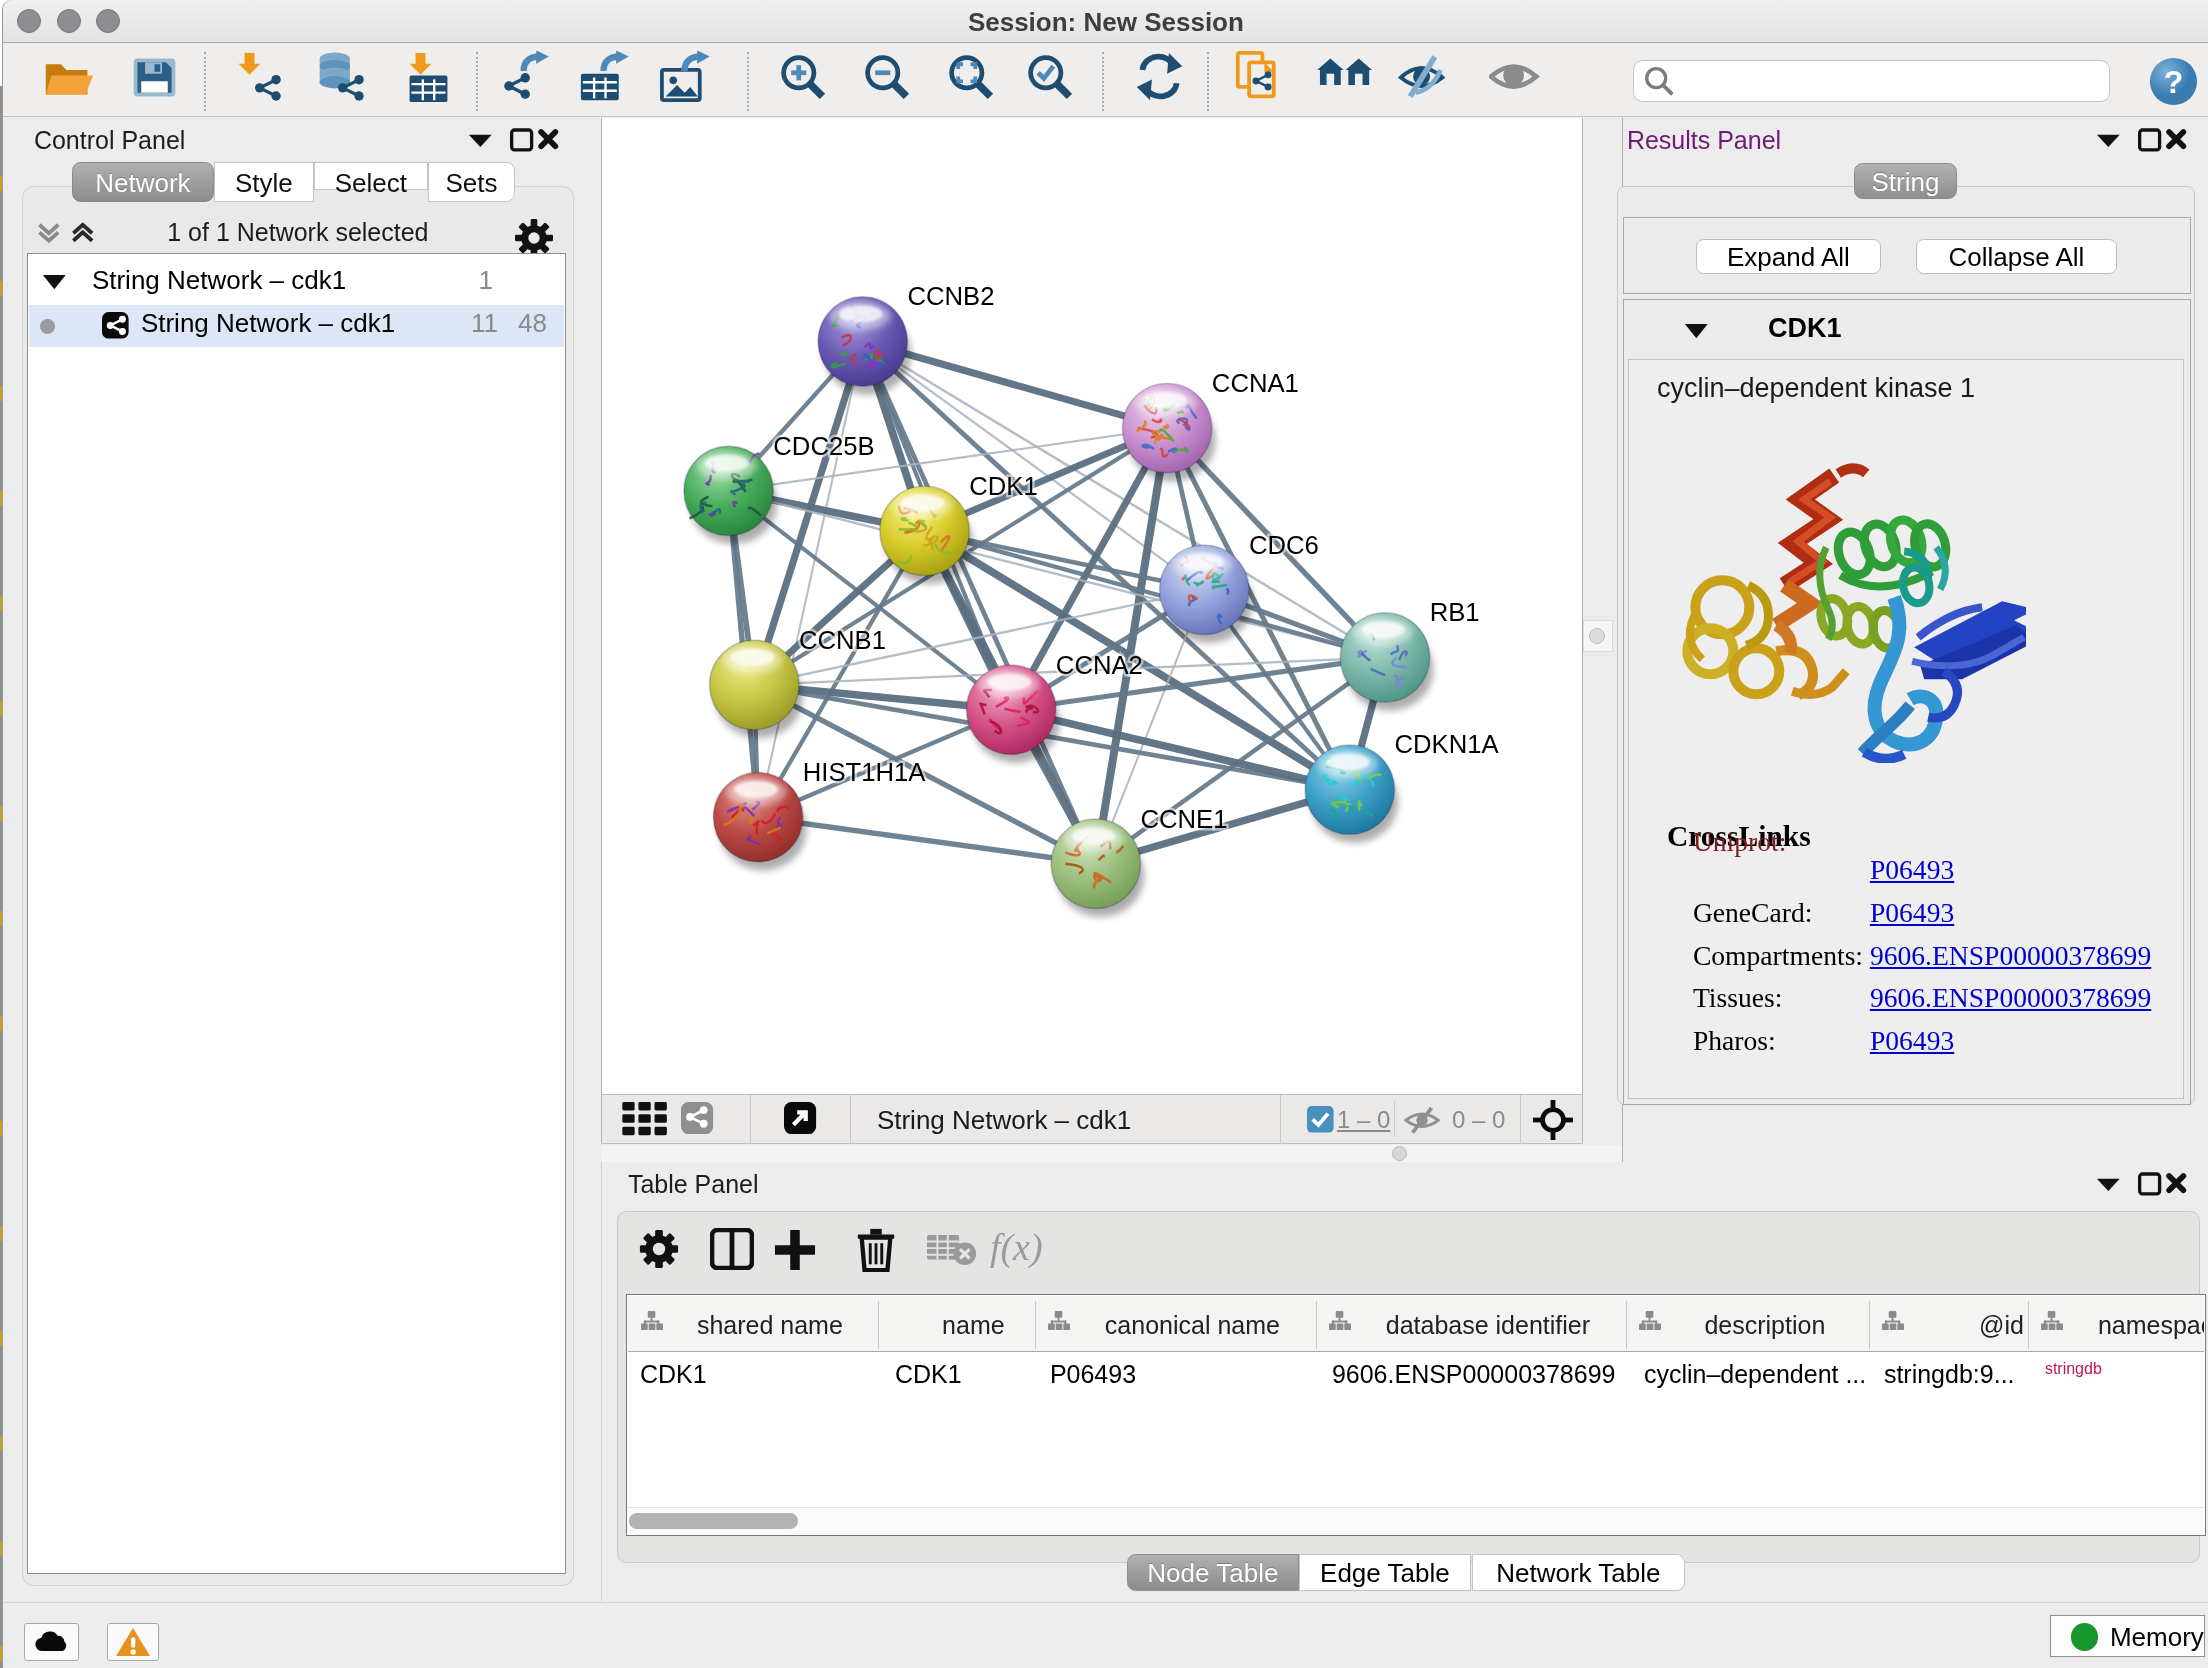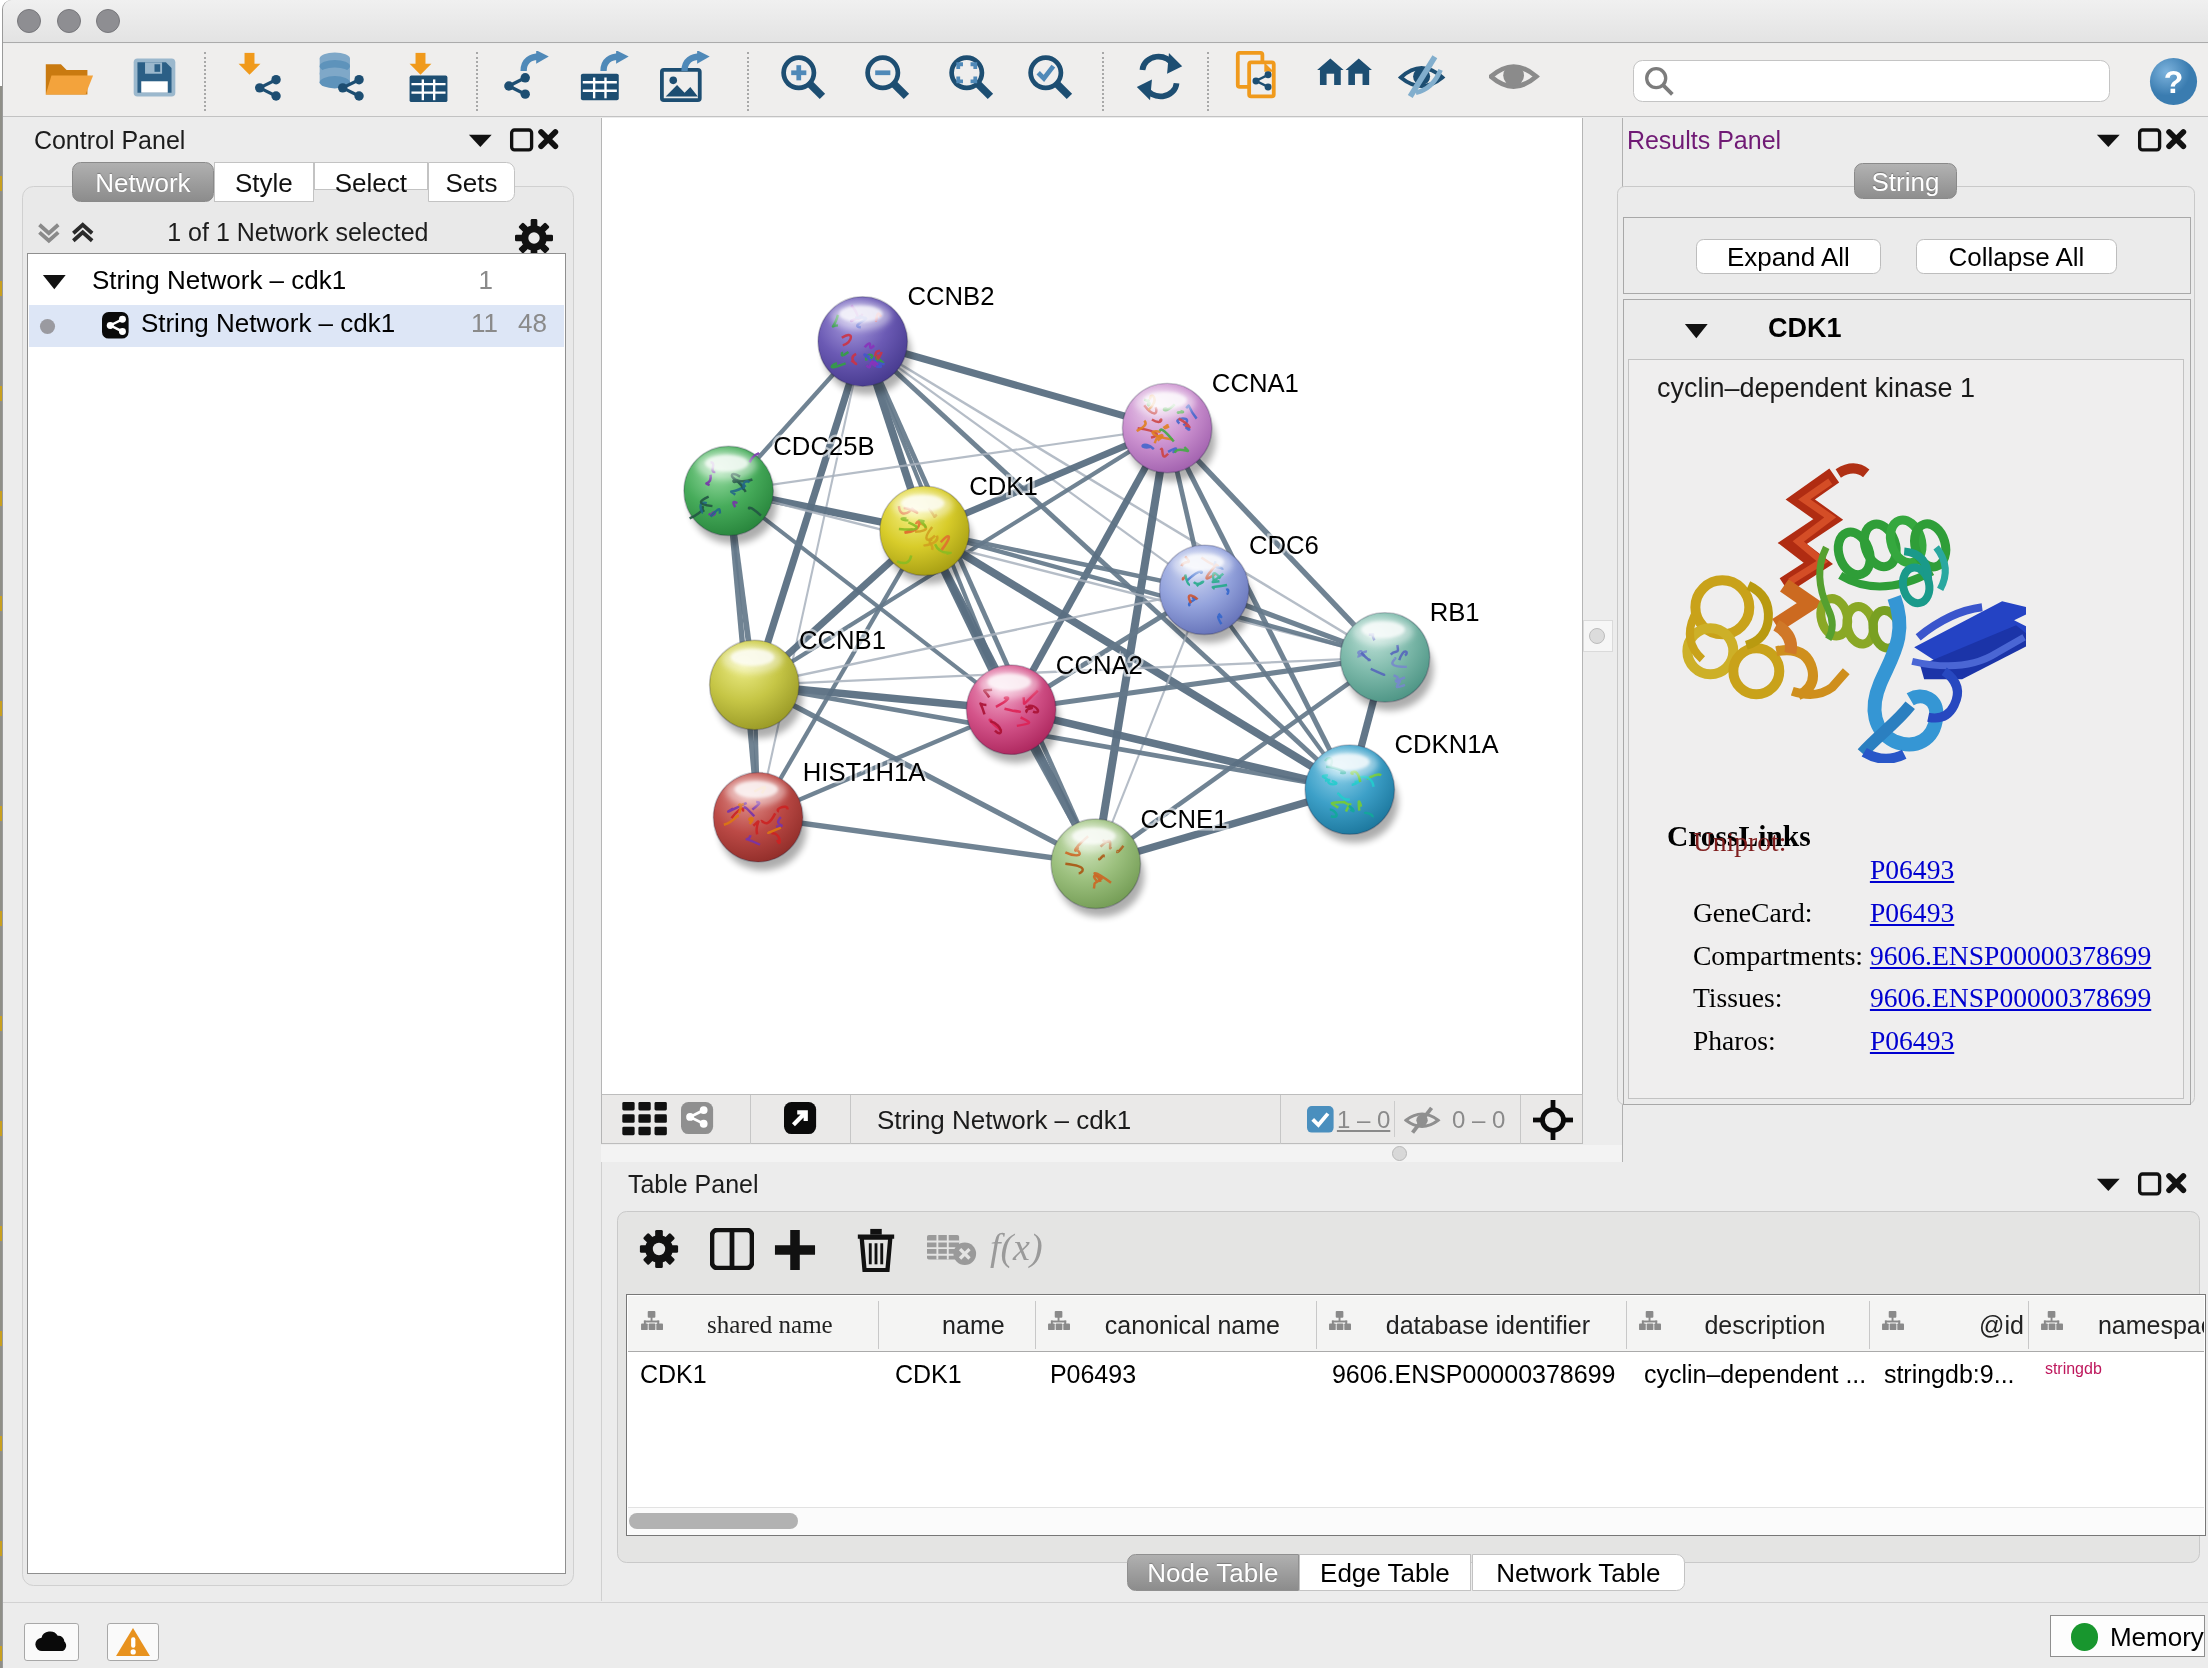--- a/index.html
+++ b/index.html
@@ -17,20 +17,21 @@
 .tabbtn{position:absolute;border:1px solid #c3c3c3;background:#fff;color:#111;font-size:26px;text-align:center;}
 .tabsel{background:linear-gradient(#b0b0b0,#8c8c8c);color:#fff;border-color:#8a8a8a;text-shadow:0 -1px 1px rgba(0,0,0,.25);}
 </style></head><body>
 <div id="bgstrip"></div>
 <div id="win">
 
 <div id="titlebar">
  <div class="tl" style="left:14.3px;"></div>
  <div class="tl" style="left:54px;"></div>
  <div class="tl" style="left:93px;"></div>
+ <div id="title">Session: New Session</div>
 </div>
 <div id="toolbar">
       <div class="tsep" style="left:201px"></div>
       <div class="tsep" style="left:473px"></div>
       <div class="tsep" style="left:744px"></div>
       <div class="tsep" style="left:1099px"></div>
       <div class="tsep" style="left:1204px"></div>
     </div>
     <svg class="abs" style="left:39px;top:51px" width="53" height="53" viewBox="0 0 56 56">
       <path d="M4,14 L20,14 L26,20 L48,20 L48,46 L4,46 Z" fill="#c97a10"></path>
@@ -770,21 +771,21 @@
         <rect x="7" y="0" width="8" height="7" rx="1"></rect>
         <rect x="0" y="13" width="7" height="7" rx="1"></rect>
         <rect x="8" y="13" width="7" height="7" rx="1"></rect>
         <rect x="16" y="13" width="7" height="7" rx="1"></rect>
         <rect x="10" y="6" width="2" height="5"></rect>
         <rect x="3" y="10" width="16" height="2"></rect>
         <rect x="3" y="10" width="2" height="4"></rect>
         <rect x="17" y="10" width="2" height="4"></rect>
       </g>
     </svg>
-    <div class="abs" style="left:663px;top:1311px;width:208px;text-align:center;font-size:25px;color:#222;overflow:hidden;white-space:nowrap;font-family:Liberation Serif, serif;">shared name</div>
+    <div class="abs" style="left:663px;top:1311px;width:208px;text-align:center;font-size:25px;color:#222;overflow:hidden;white-space:nowrap;">shared name</div>
     <div class="abs" style="left:875px;top:1301px;height:48px;border-left:1.9px solid #c8c8c8;"></div>
     <div class="abs" style="left:913px;top:1311px;width:115px;text-align:center;font-size:25px;color:#222;overflow:hidden;white-space:nowrap;">name</div>
     <div class="abs" style="left:1032px;top:1301px;height:48px;border-left:1.9px solid #c8c8c8;"></div>
     <svg class="abs" style="left:1045px;top:1311px" width="23" height="21" viewBox="0 0 24 22">
       <g fill="#8a8a8a">
         <rect x="7" y="0" width="8" height="7" rx="1"></rect>
         <rect x="0" y="13" width="7" height="7" rx="1"></rect>
         <rect x="8" y="13" width="7" height="7" rx="1"></rect>
         <rect x="16" y="13" width="7" height="7" rx="1"></rect>
         <rect x="10" y="6" width="2" height="5"></rect>

